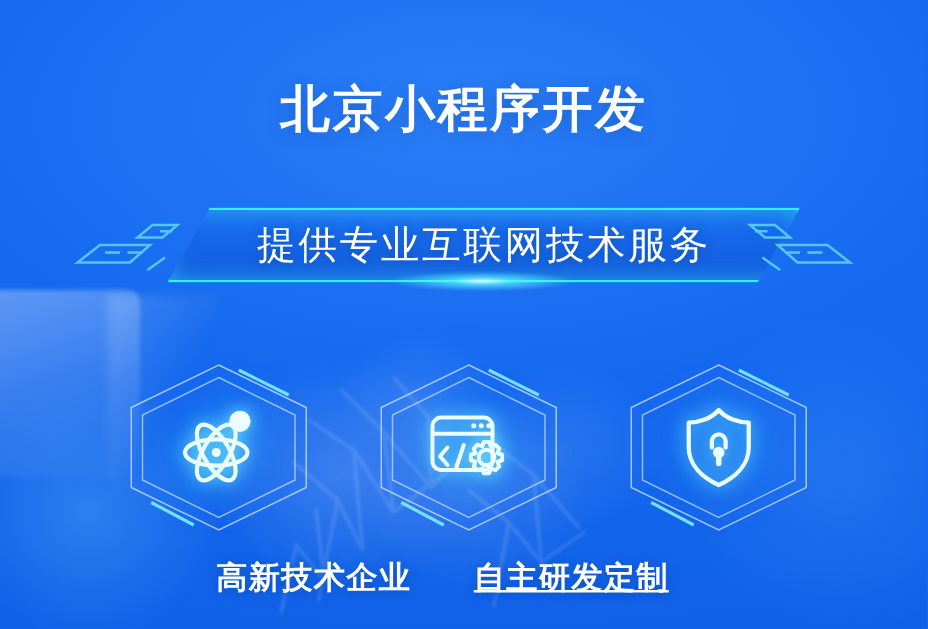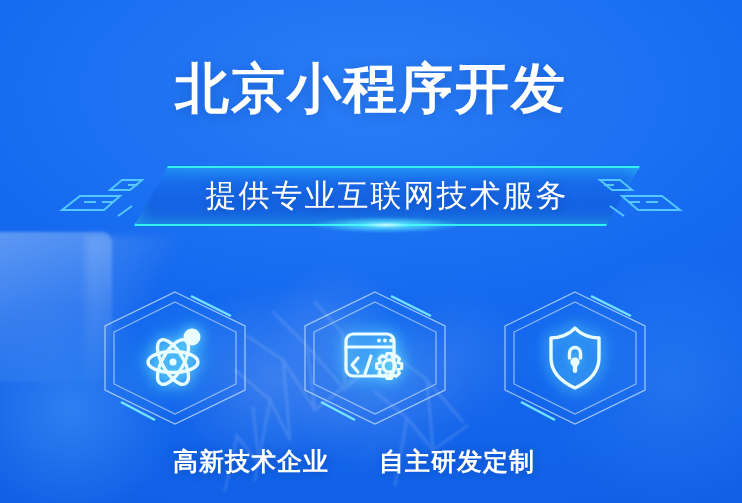--- a/index.html
+++ b/index.html
@@ -47,21 +47,21 @@
   }
   .glow-br{
     position:absolute;right:-60px;top:250px;width:260px;height:260px;
     background:radial-gradient(circle, rgba(90,170,255,.20) 0%, rgba(90,170,255,0) 70%);
     pointer-events:none;
   }
 
   
   .title{
     position:absolute;left:0;top:52px;width:742px;text-align:center;
-    font-size:54px;line-height:72px;font-weight:700;color:#ffffff;
+    font-size:40px;line-height:72px;font-weight:700;color:#ffffff;
     letter-spacing:2px;
     text-shadow:0 2px 14px rgba(0,40,120,.28);
   }
 
   
   .banner-wrap{position:absolute;left:16px;top:166px;width:710px;height:62px;padding-left:18px;}
   .banner{
     position:absolute;left:118px;top:0;width:506px;height:60px;
   }
   .banner-shape{
@@ -104,21 +104,21 @@
   
   .captions{
     position:absolute;left:0;top:440px;width:742px;height:42px;
     display:flex;align-items:center;justify-content:center;
   }
   .cap{
     color:#ffffff;font-size:25px;font-weight:700;letter-spacing:1px;
     text-shadow:0 1px 8px rgba(0,50,130,.4);
   }
   .cap-1{margin-right:50px;}
-  .cap-2{margin-right:34px;}
+  .cap-2{margin-right:34px;text-decoration:underline;}
 </style>
 </head>
 <body>
 
 <div class="stage">
 
   <div class="glow-bl"></div>
   <div class="glow-br"></div>
   <div class="device-left"></div>
   <div class="device-left-edge"></div>

